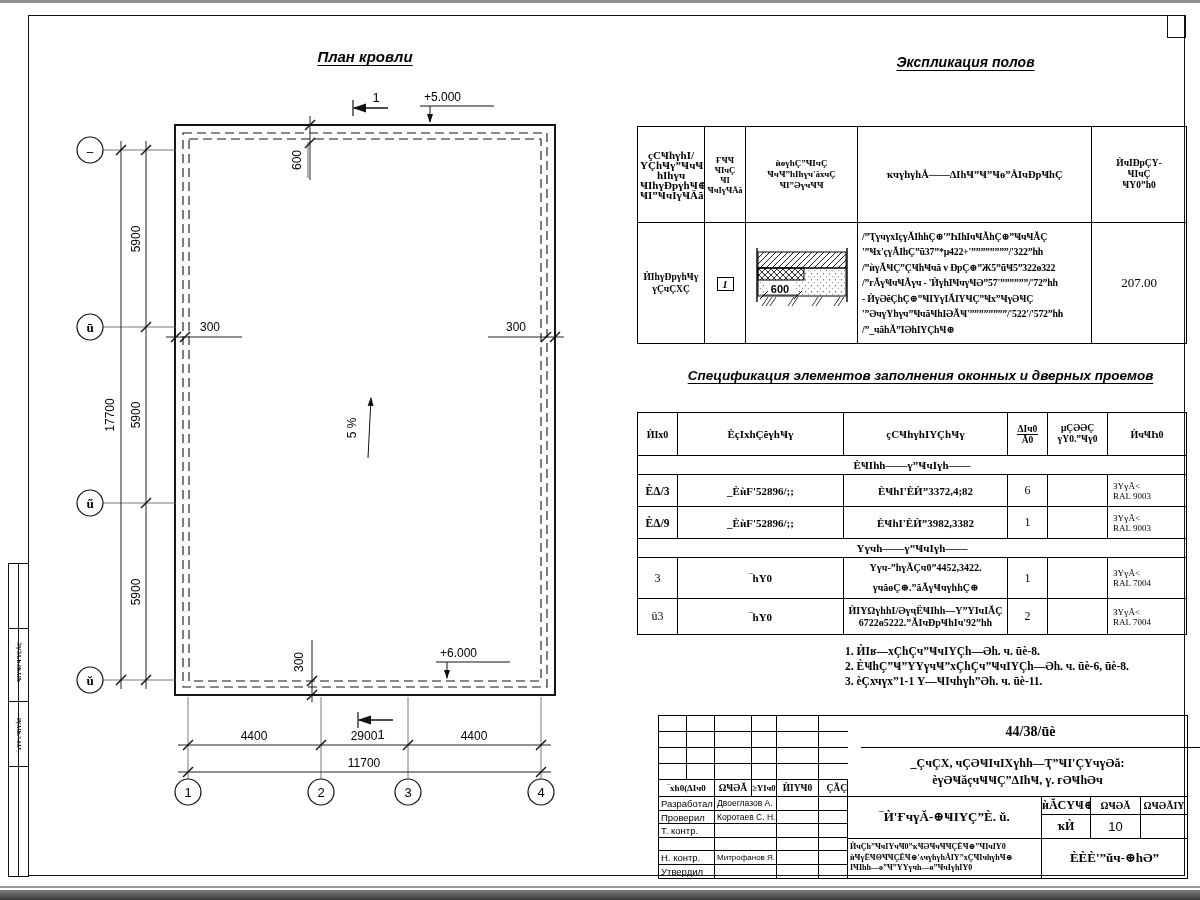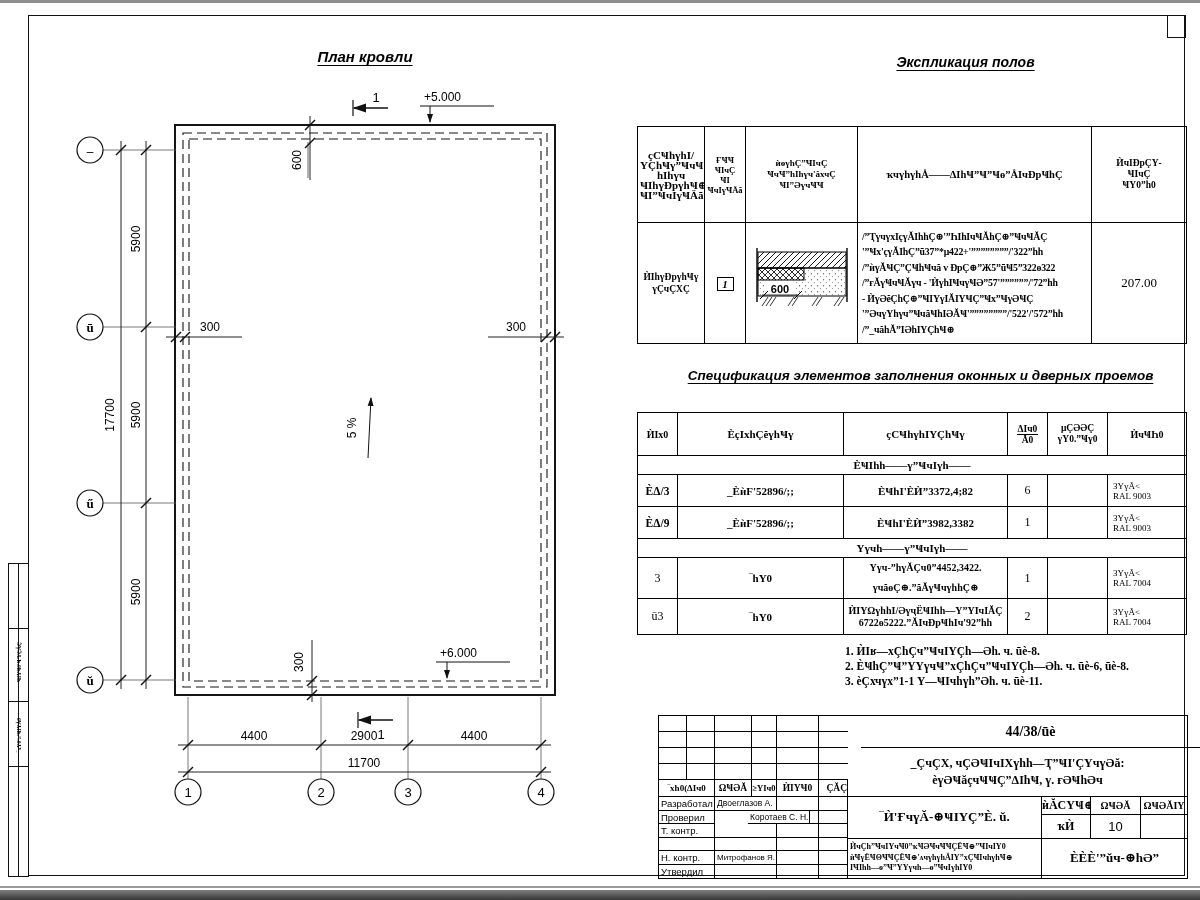--- a/index.html
+++ b/index.html
@@ -384,21 +384,21 @@
     <div class="tb-cell ser" style="left:118px;top:64px;width:42px;height:17px;font-size:9.5px;text-align:center;line-height:16px;">ЍІҮҸ0</div>
     <div class="tb-cell ser" style="left:160px;top:64px;width:29px;height:17px;font-size:9.5px;text-align:right;line-height:16px;">ÇĂÇ</div>
 
     <div class="abs" style="left:0;top:81px;width:189px;height:81px;">
       <div class="tb-cell" style="left:0;top:0;width:56px;height:13.5px;font-size:9.5px;line-height:13px;padding-left:2px;">Разработал</div>
       <div class="tb-cell" style="left:56px;top:0;width:62px;height:13.5px;font-size:8.5px;line-height:13px;padding-left:2px;">Двоеглазов А. В.</div>
       <div class="tb-cell" style="left:118px;top:0;width:42px;height:13.5px;"></div>
       <div class="tb-cell" style="left:160px;top:0;width:29px;height:13.5px;"></div>
 
       <div class="tb-cell" style="left:0;top:13.5px;width:56px;height:13.5px;font-size:9.5px;line-height:13px;padding-left:2px;">Проверил</div>
-      <div class="tb-cell" style="left:56px;top:13.5px;width:62px;height:13.5px;font-size:8.5px;line-height:13px;padding-left:2px;margin-left:33px;">Коротаев С. Н.</div>
+      <div class="tb-cell" style="left:56px;top:13.5px;width:62px;height:13.5px;font-size:8.5px;line-height:13px;padding-left:2px;">Коротаев С. Н.</div>
       <div class="tb-cell" style="left:118px;top:13.5px;width:42px;height:13.5px;"></div>
       <div class="tb-cell" style="left:160px;top:13.5px;width:29px;height:13.5px;"></div>
 
       <div class="tb-cell" style="left:0;top:27px;width:56px;height:13.5px;font-size:9.5px;line-height:13px;padding-left:2px;">Т. контр.</div>
       <div class="tb-cell" style="left:56px;top:27px;width:62px;height:13.5px;font-size:8.5px;line-height:13px;padding-left:2px;"></div>
       <div class="tb-cell" style="left:118px;top:27px;width:42px;height:13.5px;"></div>
       <div class="tb-cell" style="left:160px;top:27px;width:29px;height:13.5px;"></div>
 
       <div class="tb-cell" style="left:0;top:40.5px;width:56px;height:13.5px;"></div>
       <div class="tb-cell" style="left:56px;top:40.5px;width:62px;height:13.5px;"></div>

